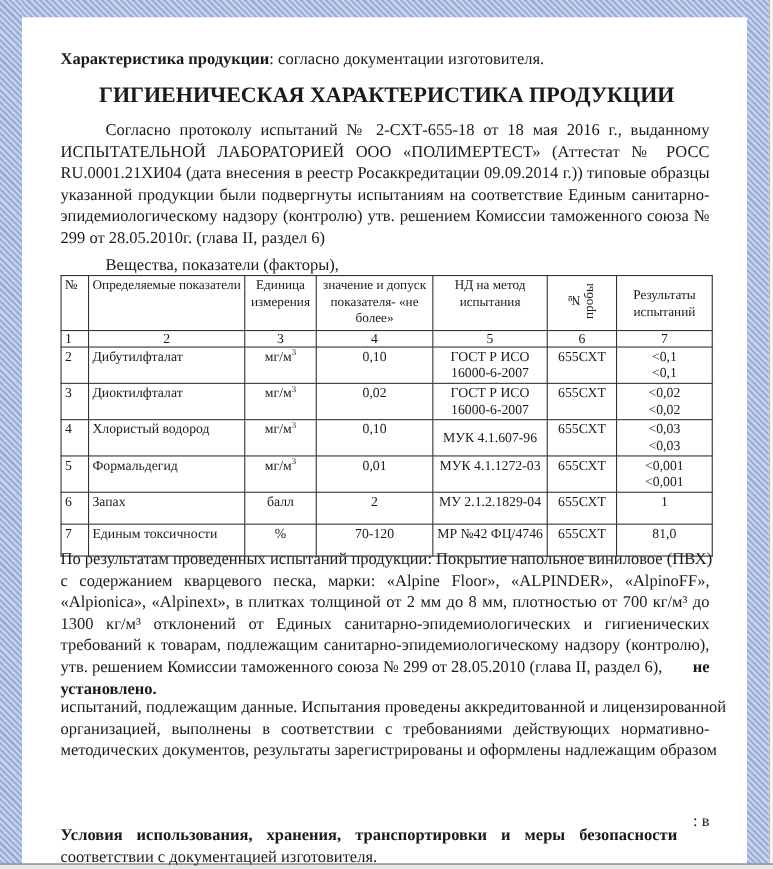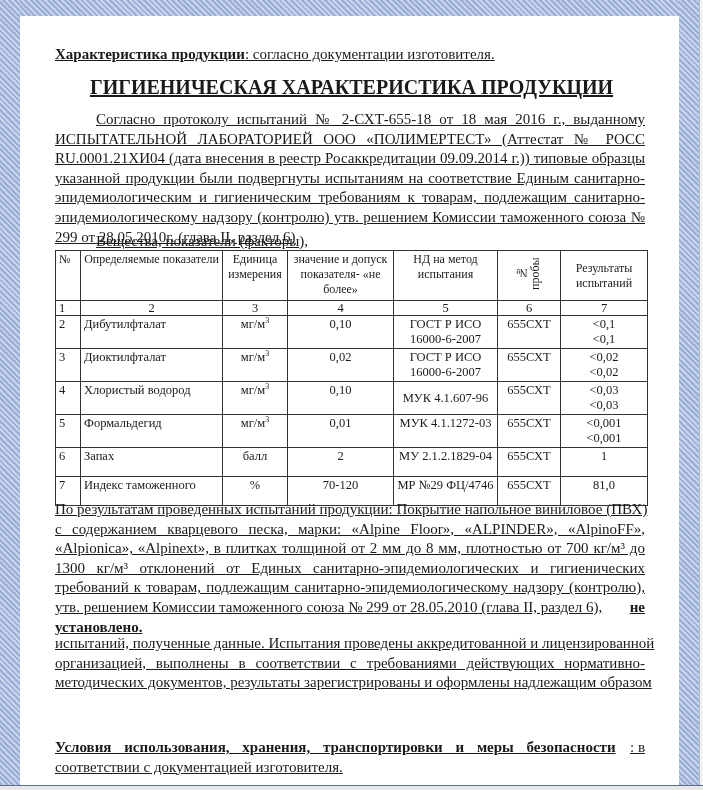--- a/index.html
+++ b/index.html
@@ -16,21 +16,21 @@
   .frame-top { position:absolute; left:0; top:0; width:703px; height:16px;
     background:repeating-linear-gradient(45deg,#9aaed6 0 2px,#c7d3ec 2px 4px); }
   .frame-left { position:absolute; left:0; top:0; width:20px; height:790px;
     background:repeating-linear-gradient(45deg,#9aaed6 0 2px,#c7d3ec 2px 4px); }
   .frame-right { position:absolute; left:679px; top:0; width:20px; height:790px;
     background:repeating-linear-gradient(45deg,#9aaed6 0 2px,#c7d3ec 2px 4px); }
   .frame-right-edge { position:absolute; left:699px; top:0; width:4px; height:790px; background:#f2f2f2; border-left:1px solid #bbb; }
   .page { position:absolute; left:20px; top:16px; width:659px; height:774px; background:#fff; }
   .bottom-bar { position:absolute; left:0; top:785px; width:703px; height:5px; background:#e8e8e8; border-top:1px solid #5d6f8c; }
 
-  .txt { position:absolute; font-size:15px; line-height:19.6px;text-decoration:underline; }
+  .txt { position:absolute; font-size:15px; line-height:19.6px; }
   .line { display:block; text-align:justify; text-align-last:justify; white-space:nowrap; }
   .line.last { text-align-last:left; }
   b { font-weight:bold; }
 
   table.grid {
     position:absolute; left:55px; top:250px; border-collapse:collapse;
     font-size:12.5px; line-height:15px; table-layout:fixed;
   }
   table.grid td {
     border:1px solid #333; vertical-align:top; padding:1px 3px; box-sizing:border-box;
@@ -58,21 +58,20 @@
   <b>Характеристика продукции</b><span>: согласно документации изготовителя.</span>
 </div>
 
 <div class="txt" style="left:0; width:703px; top:78px; text-align:center; font-weight:bold; font-size:20px;">ГИГИЕНИЧЕСКАЯ ХАРАКТЕРИСТИКА ПРОДУКЦИИ</div>
 
 <div class="txt" style="left:55px; width:590px; top:110px;">
   <span class="line" style="padding-left:41px;">Согласно протоколу испытаний № 2-СХТ-655-18 от 18 мая 2016 г., выданному</span>
   <span class="line">ИСПЫТАТЕЛЬНОЙ ЛАБОРАТОРИЕЙ ООО «ПОЛИМЕРТЕСТ» (Аттестат № РОСС</span>
   <span class="line">RU.0001.21ХИ04 (дата внесения в реестр Росаккредитации 09.09.2014 г.)) типовые образцы</span>
   <span class="line">указанной продукции были подвергнуты испытаниям на соответствие Единым санитарно-</span>
-  <span class="line">эпидемиологическим и гигиеническим требованиям к товарам, подлежащим санитарно-</span>
   <span class="line">эпидемиологическому надзору (контролю) утв. решением Комиссии таможенного союза №</span>
   <span class="line last">299 от 28.05.2010г. (глава II, раздел 6)</span>
 </div>
 
 <div class="txt" style="left:96px; top:232px;">Вещества, показатели (факторы),</div>
 
 <table class="grid">
   <colgroup>
     <col style="width:25px">
       <col style="width:142px">
@@ -157,24 +156,24 @@
     <td class="c">2</td>
     <td class="c">МУ 2.1.2.1829-04</td>
     <td class="c">655СХТ</td>
     <td class="c">
           <div>1</div>
           <div></div>
         </td>
   </tr>
   <tr class="row">
     <td>7</td>
-    <td>Индекс таможенного</td>
+    <td>Единым токсичности</td>
     <td class="c"><span>%</span><sup></sup></td>
     <td class="c">70-120</td>
-    <td class="c">МР №29 ФЦ/4746</td>
+    <td class="c">МР №42 ФЦ/4746</td>
     <td class="c">655СХТ</td>
     <td class="c">
           <div>81,0</div>
           <div></div>
         </td>
   </tr>
 </tbody>
   </table>
 
 <div class="txt" style="left:55px; width:590px; top:500px;">
@@ -184,24 +183,24 @@
   <span class="line">1300 кг/м³ отклонений от Единых санитарно-эпидемиологических и гигиенических</span>
   <span class="line">требований к товарам, подлежащим санитарно-эпидемиологическому надзору (контролю),</span>
   <span style="display:flex; justify-content:space-between; white-space:nowrap;">
     <span>утв. решением Комиссии таможенного союза № 299 от 28.05.2010 (глава II,  раздел 6),</span>
       <b>не</b>
   </span>
   <span class="line last"><b>установлено.</b></span>
 </div>
 
 <div class="txt" style="left:55px; width:590px; top:634px;">
-  <span class="line">испытаний, полученные данные. Испытания проведены аккредитованной и лицензированной</span>
+  <span class="line">испытаний, подлежащим данные. Испытания проведены аккредитованной и лицензированной</span>
   <span class="line">организацией, выполнены в соответствии с требованиями действующих нормативно-</span>
   <span class="line">методических документов, результаты зарегистрированы и оформлены надлежащим образом</span>
 </div>
 
 <div class="txt" style="left:55px; width:590px; top:738px;">
   <span style="display:flex; justify-content:space-between; white-space:nowrap;">
-    <b style="word-spacing:9px;">Условия использования, хранения, транспортировки и меры безопасности</b>
+    <b style="word-spacing:9px;margin-top:13px;">Условия использования, хранения, транспортировки и меры безопасности</b>
       <span>: в</span>
   </span>
   <span class="line last">соответствии с документацией изготовителя.</span>
 </div>
 
 </body></html>

